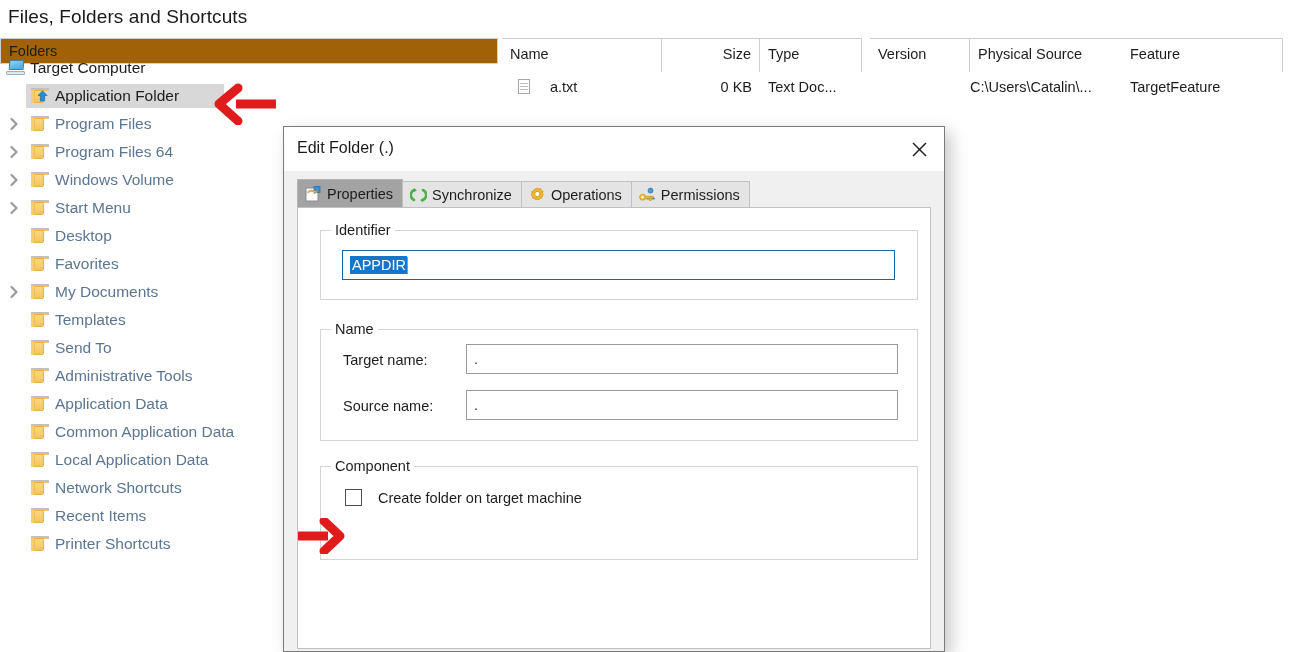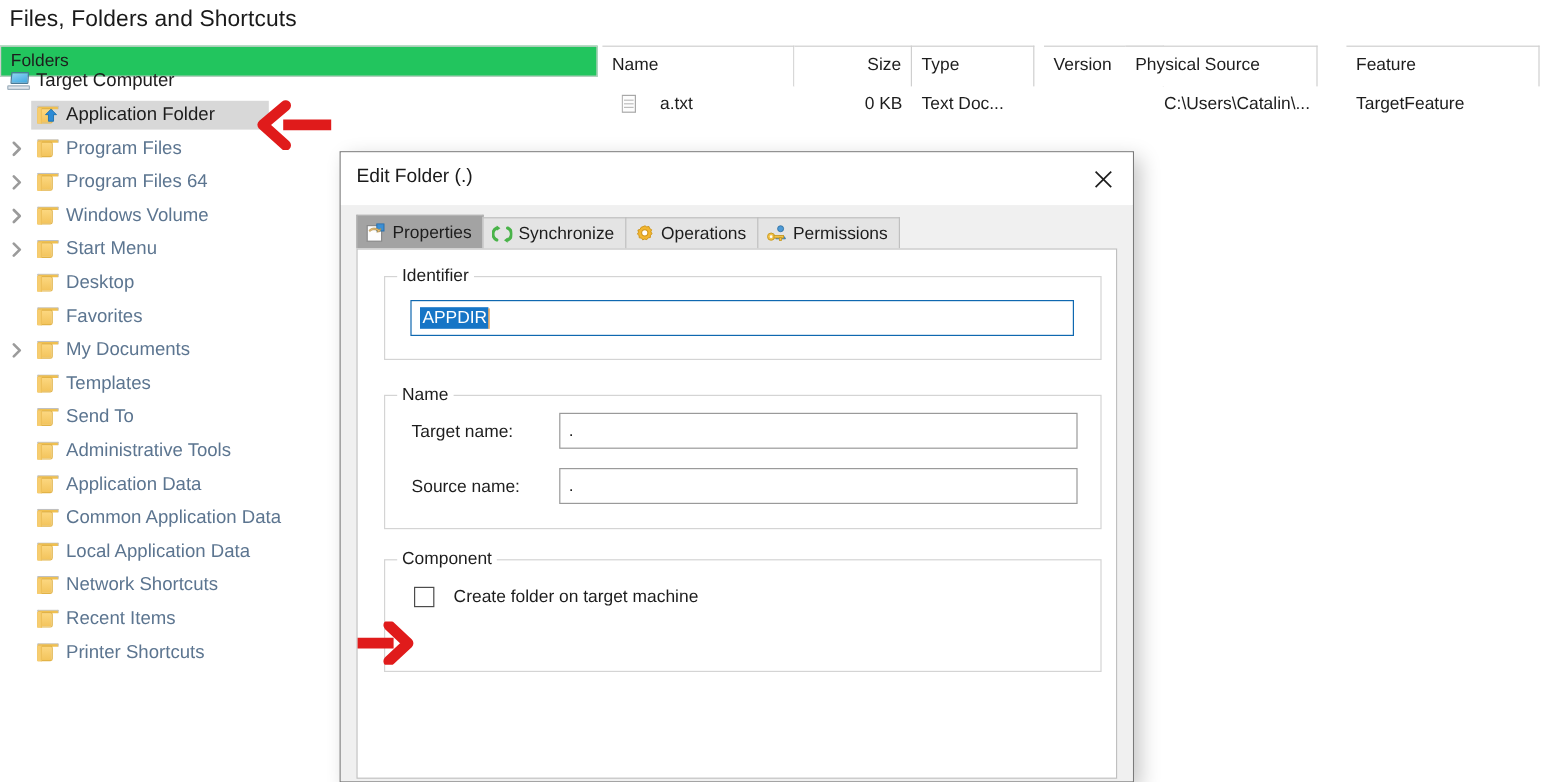--- a/index.html
+++ b/index.html
@@ -19,21 +19,21 @@
   }
 
   
   .folders-pane {
     position: absolute; left: 0px; top: 38px;
     width: 498px; height: 614px;
     background:#fff;
   }
   .folders-header {
     position: absolute; left: 0; top: 0; width: 498px; height: 26px;
-    border: 1px solid #cfcfcf; background: #22c55e;
+    border: 1px solid #cfcfcf; background: #a16207;
   }
   .folders-header-label {
     position: absolute; left: 8px; top: 4px;
     font-size: 14.5px; color: #1d1d1d;
   }
   .tree {
     position: absolute; left: 0; top: 16px; width: 498px;
   }
   .tree-row {
     position: relative; height: 28px; width: 498px;
@@ -330,21 +330,21 @@
         </div>
         <div class="col right" style="left: 160px; width: 98px;">
           <span>Size</span>
         </div>
         <div class="col left" style="left: 258px; width: 102px;">
           <span>Type</span>
         </div>
         <div class="col left" style="left: 368px; width: 100px;">
           <span>Version</span>
         </div>
-        <div class="col left" style="left: 436px; width: 160px;">
+        <div class="col left" style="left: 468px; width: 160px;">
           <span>Physical Source</span>
         </div>
         <div class="col left" style="left: 620px; width: 161px;">
           <span>Feature</span>
         </div>
       </div>
     <div class="list-rows" id="list-rows">
         <div class="file-row">
           <div class="cell" style="left: 16px; width: 144px; gap: 13px;">
             <span class="doc-ic">

